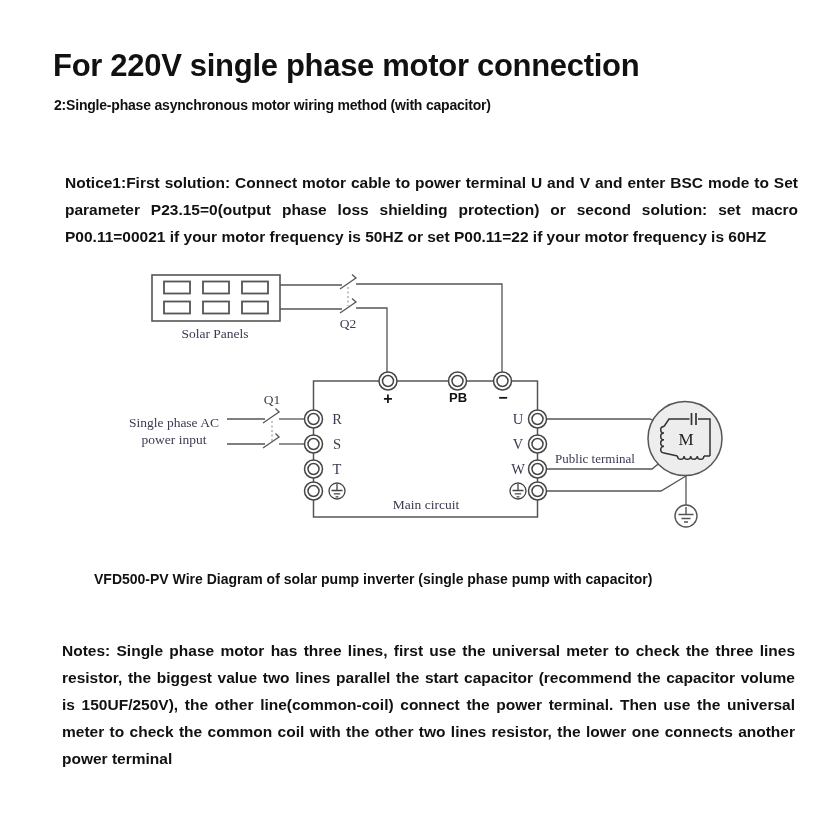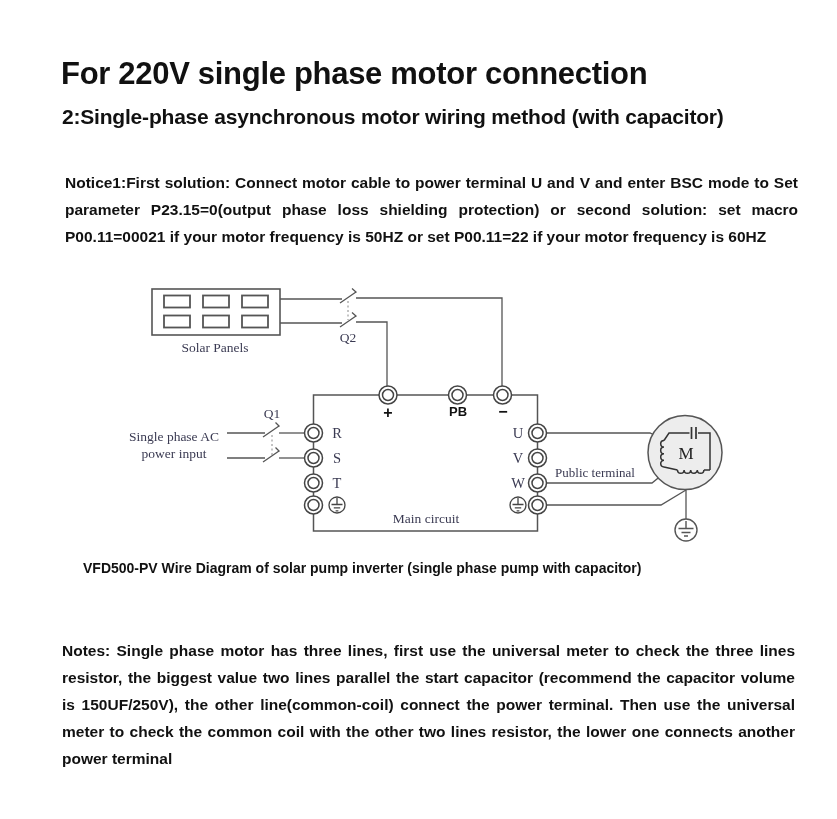--- a/index.html
+++ b/index.html
@@ -7,38 +7,38 @@
     position:relative;
     width:837px;height:819px;
     background:#ffffff;
     font-family:"Liberation Sans",sans-serif;
     color:#1a1a1a;
     overflow:hidden;
   }
   .page-title{
     position:absolute;left:53px;top:48px;width:740px;
     font-size:31px;font-weight:bold;letter-spacing:-0.3px;
-    margin:8px;color:#111;
+    margin:0;color:#111;
   }
   .page-subtitle{
     position:absolute;left:53px;top:96px;width:760px;
-    font-size:21px;font-weight:bold;letter-spacing:-0.2px;
-    margin:9px;color:#111;
+    font-size:14px;font-weight:bold;letter-spacing:-0.2px;
+    margin:1px;color:#111;
   }
   .notice{
     position:absolute;left:53px;top:157px;width:733px;
     font-size:15.5px;font-weight:bold;line-height:27px;
     text-align:justify;margin:12px;color:#111;
   }
   .diagram{
-    position:absolute;left:100px;top:270px;width:680px;height:285px;
+    position:absolute;left:100px;top:256px;width:680px;height:285px;
   }
   .caption{
     position:absolute;left:83px;top:560px;width:700px;
-    font-size:14px;font-weight:bold;margin:0;color:#111;
+    font-size:14px;font-weight:bold;margin:11px;color:#111;
   }
   .notes{
     position:absolute;left:53px;top:628px;width:733px;
     font-size:15.5px;font-weight:bold;line-height:27px;
     text-align:justify;margin:9px;color:#111;
   }
   svg text{user-select:none;}
   .serif-label{font-family:"Liberation Serif",serif;fill:#3a3a52;}
   .bold-label{font-family:"Liberation Sans",sans-serif;font-weight:bold;fill:#111;}
 </style>

